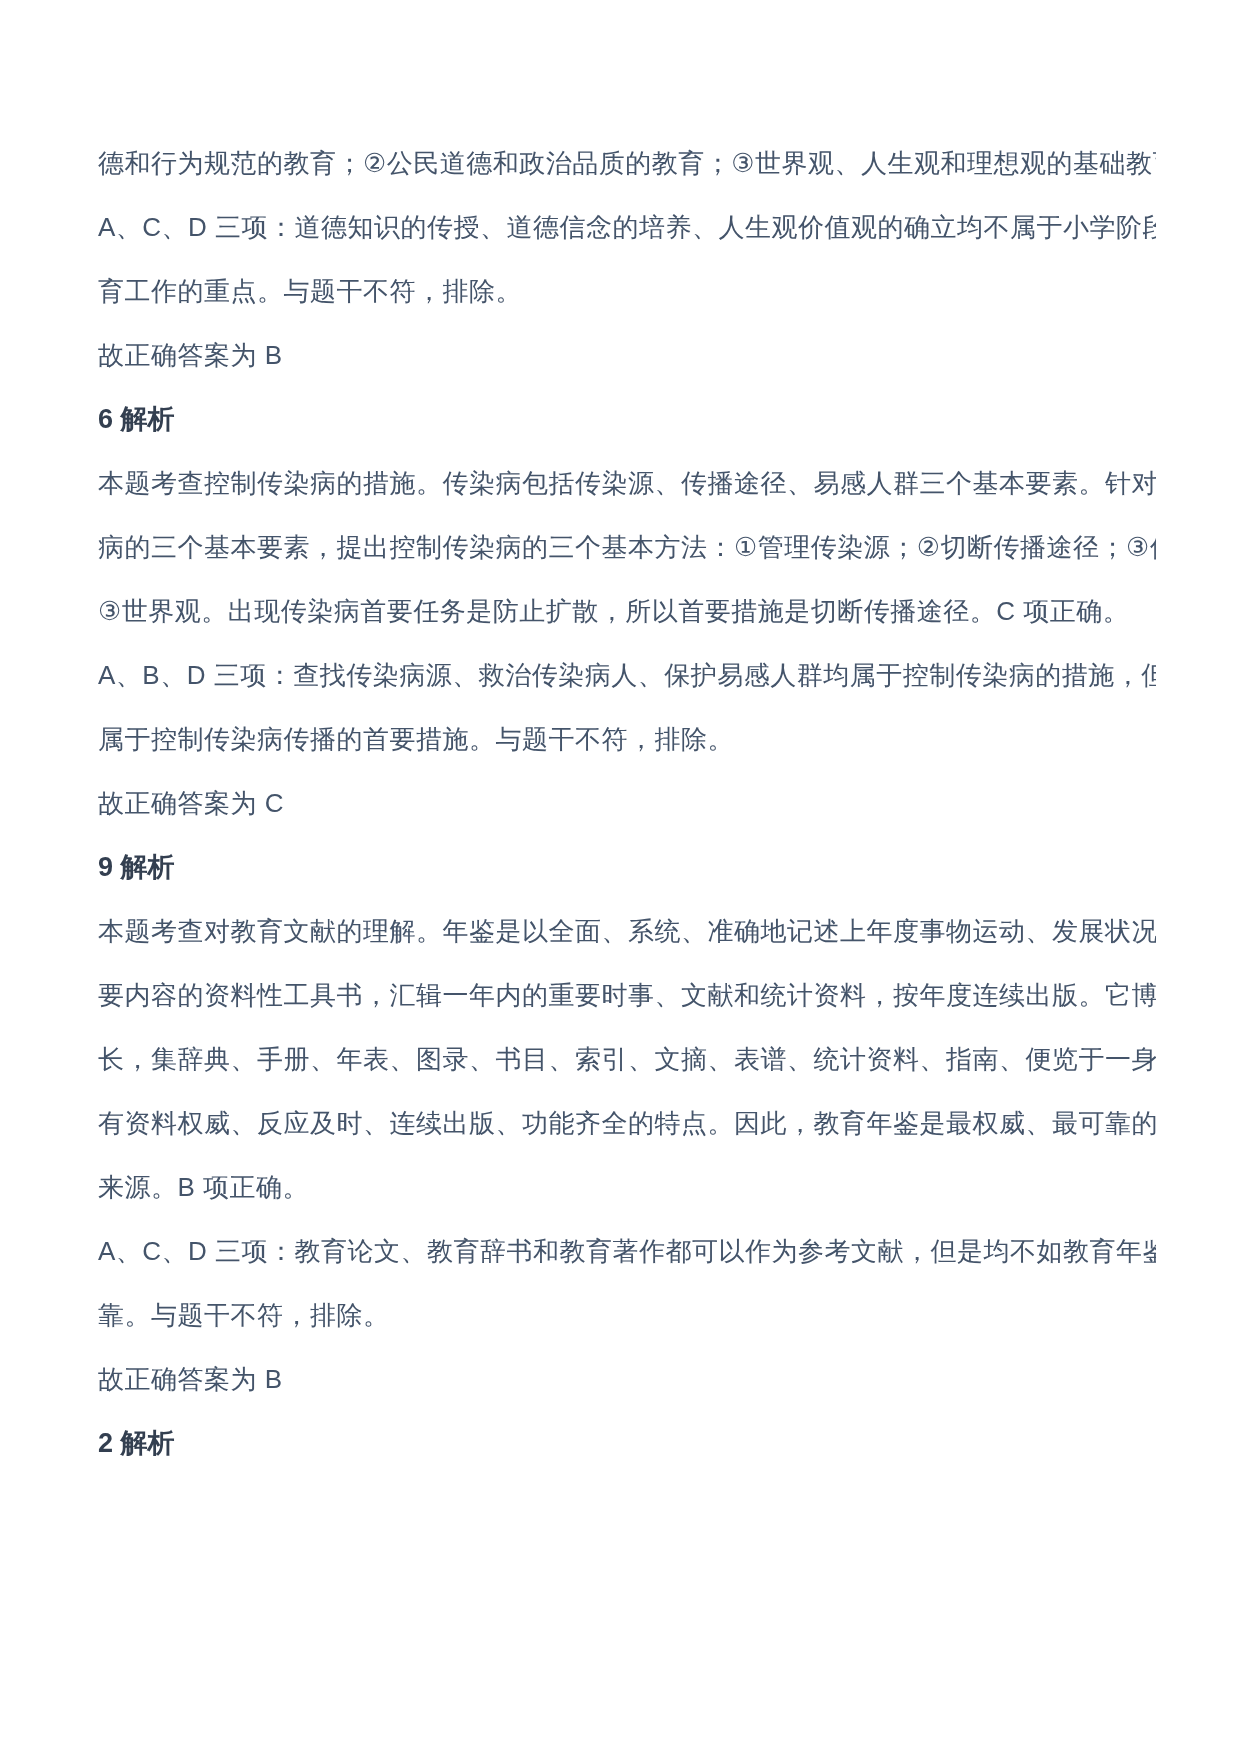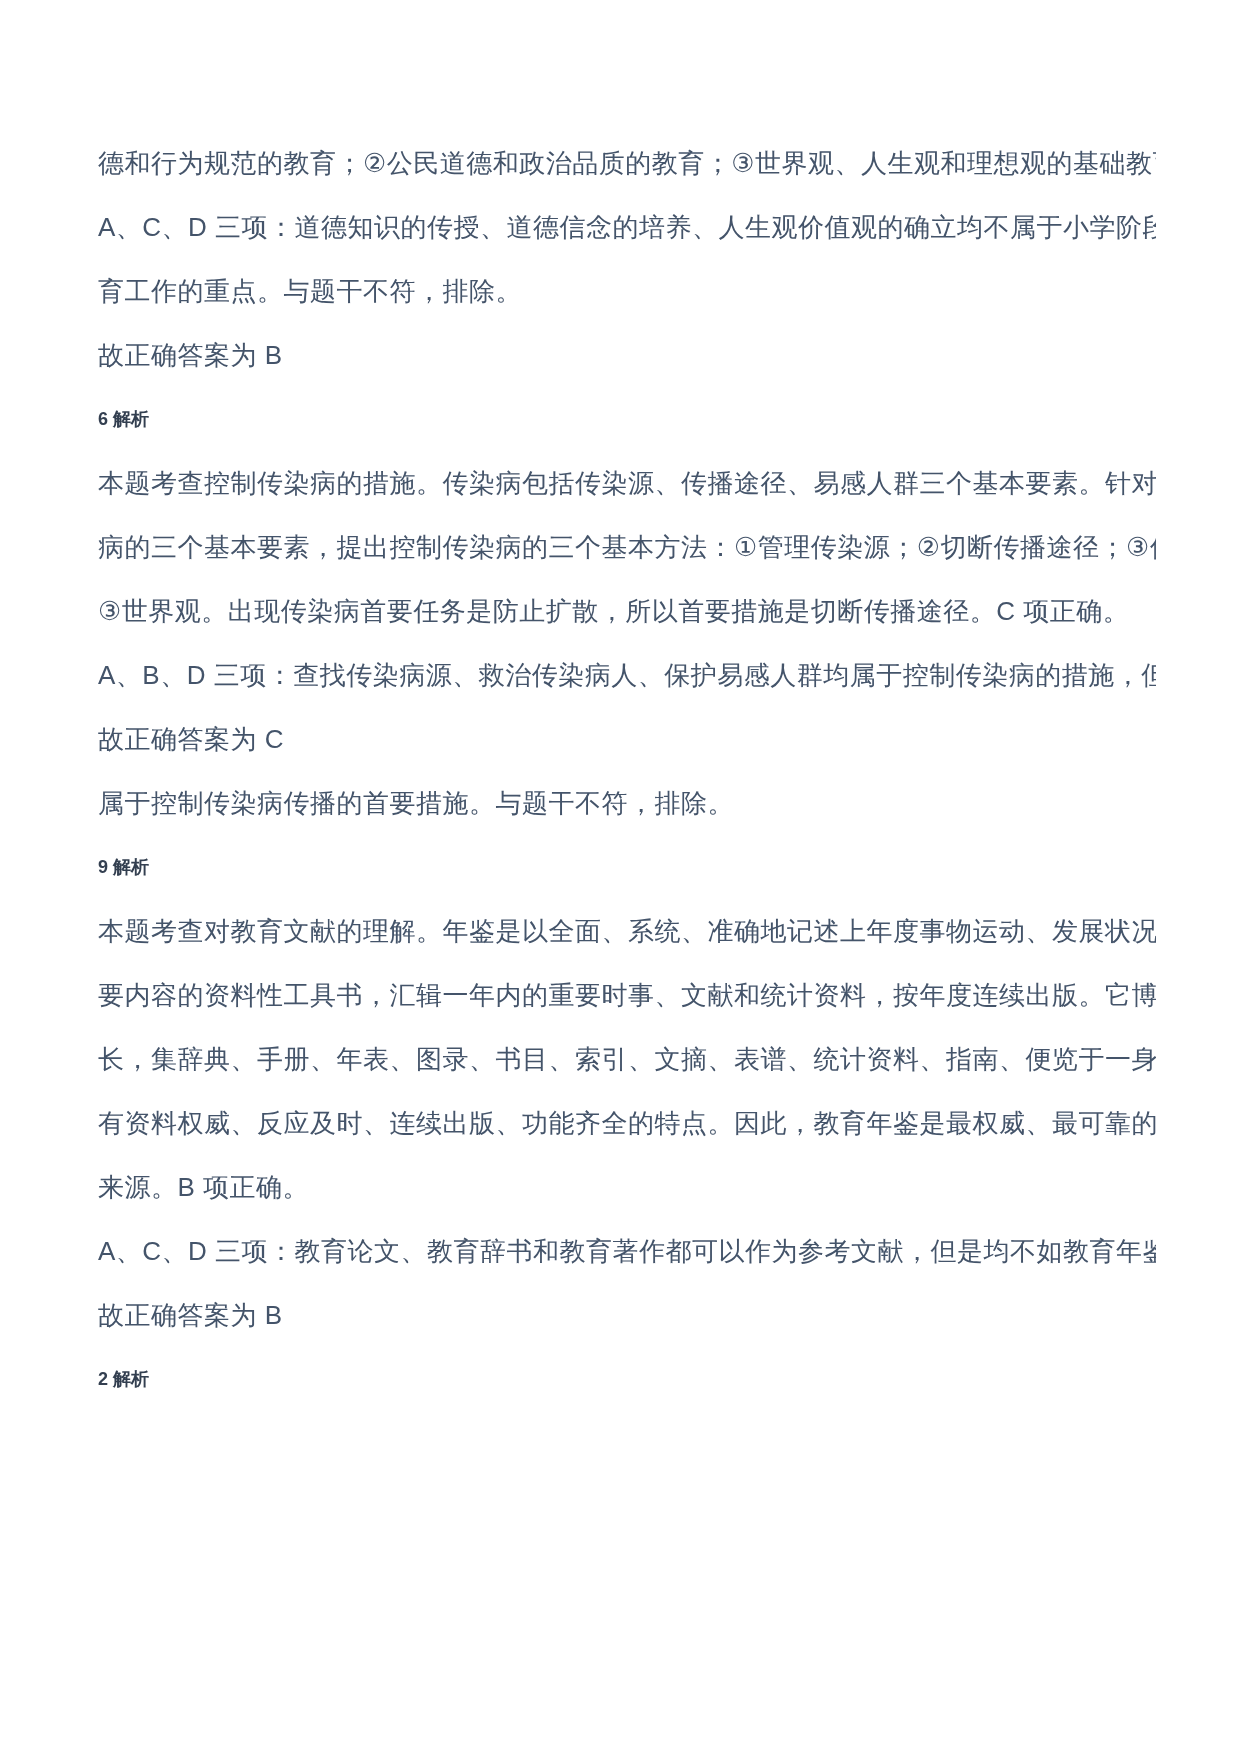--- a/index.html
+++ b/index.html
@@ -32,49 +32,50 @@
     letter-spacing: 0.5px;
   }
   .line.justify {
     text-align: justify;
     text-align-last: justify;
   }
   .heading {
     height: 64px;
     line-height: 64px;
     font-weight: bold;
-    font-size: 18px;
+    font-size: 27px;
     color: #333F50;
     white-space: nowrap;
   }
 </style>
 </head>
 <body>
 
 <div class="page">
   <div class="doc">
 
     <div class="line justify">德和行为规范的教育；②公民道德和政治品质的教育；③世界观、人生观和理想观的基础教育。</div>
     <div class="line justify">A、C、D 三项：道德知识的传授、道德信念的培养、人生观价值观的确立均不属于小学阶段德</div>
     <div class="line">育工作的重点。与题干不符，排除。</div>
     <div class="line">故正确答案为 B</div>
 
     <div class="heading">6 解析</div>
     <div class="line justify">本题考查控制传染病的措施。传染病包括传染源、传播途径、易感人群三个基本要素。针对传染</div>
     <div class="line justify">病的三个基本要素，提出控制传染病的三个基本方法：①管理传染源；②切断传播途径；③保</div>
     <div class="line">③世界观。出现传染病首要任务是防止扩散，所以首要措施是切断传播途径。C 项正确。</div>
     <div class="line justify">A、B、D 三项：查找传染病源、救治传染病人、保护易感人群均属于控制传染病的措施，但不</div>
+    <div class="line">属于控制传染病传播的首要措施。与题干不符，排除。</div>
     <div class="line">故正确答案为 C</div>
-    <div class="line">属于控制传染病传播的首要措施。与题干不符，排除。</div>
 
     <div class="heading">9 解析</div>
     <div class="line justify">本题考查对教育文献的理解。年鉴是以全面、系统、准确地记述上年度事物运动、发展状况为主</div>
     <div class="line justify">要内容的资料性工具书，汇辑一年内的重要时事、文献和统计资料，按年度连续出版。它博采众</div>
     <div class="line justify">长，集辞典、手册、年表、图录、书目、索引、文摘、表谱、统计资料、指南、便览于一身，具</div>
     <div class="line justify">有资料权威、反应及时、连续出版、功能齐全的特点。因此，教育年鉴是最权威、最可靠的信息</div>
     <div class="line">来源。B 项正确。</div>
     <div class="line justify">A、C、D 三项：教育论文、教育辞书和教育著作都可以作为参考文献，但是均不如教育年鉴可</div>
+    <div class="line">靠。与题干不符，排除。</div>
     <div class="line">故正确答案为 B</div>
 
     <div class="heading">2 解析</div>
 
   </div>
 </div>
 
 </body></html>

